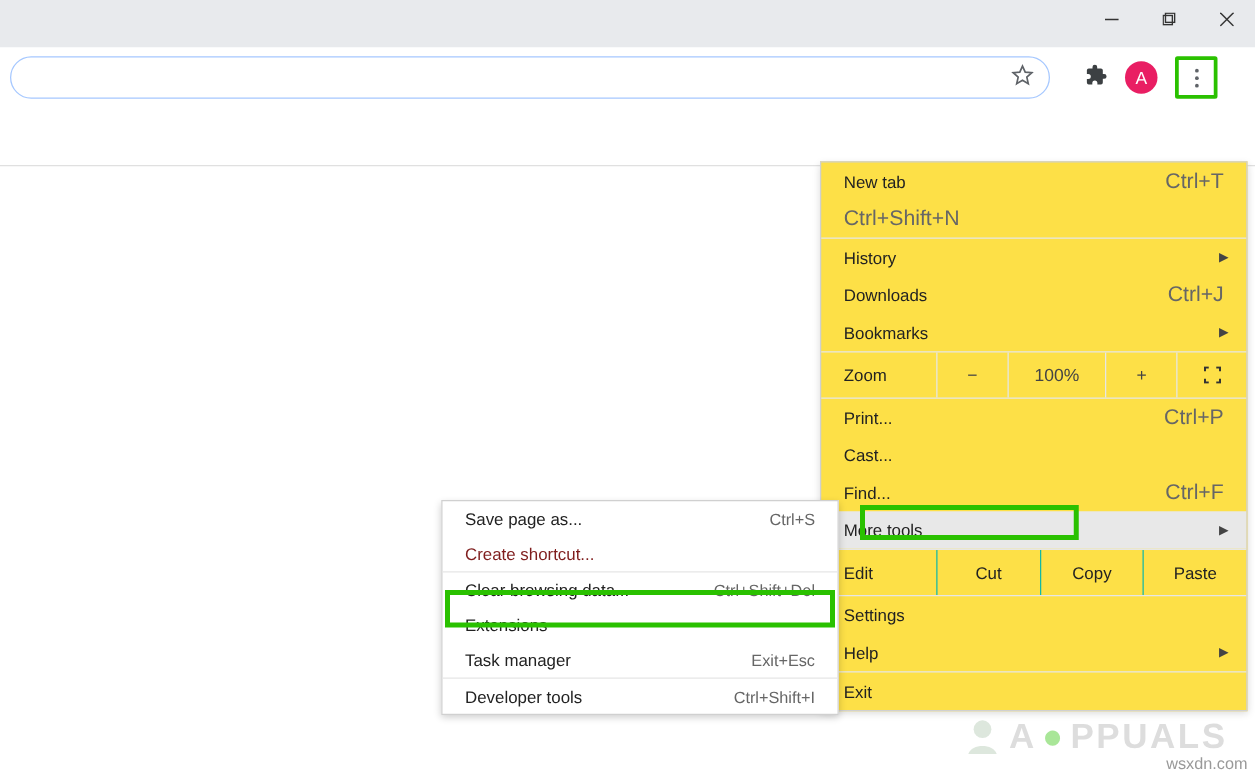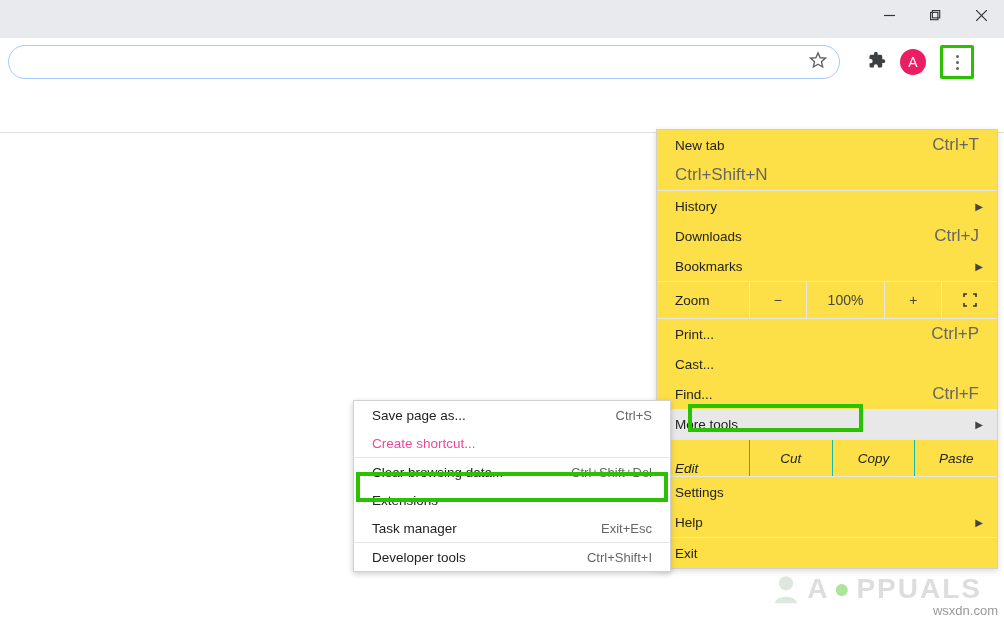--- a/index.html
+++ b/index.html
@@ -28,33 +28,33 @@
     .menu-item .shortcut { color: #666; font-size: 17px; }
     .menu-sep { height: 1px; background: #e6e6e6; }
     .chev { position: absolute; right: 14px; color: #444; font-size: 10px; }
 
     .zoom-row { display: flex; align-items: center; height: 36px; }
     .zoom-row .zlabel { width: 92px; padding-left: 18px; }
     .zoom-row .zcell { flex: 1; text-align: center; color: #444; border-left: 1px solid #e6e6e6; height: 100%; display: flex; align-items: center; justify-content: center; font-size: 14px; }
     .zoom-row .zcell.wide { flex: 1.4; }
     .zoom-row .fs { width: 56px; border-left: 1px solid #e6e6e6; height: 100%; display: flex; align-items: center; justify-content: center; }
 
-    .edit-row { display: flex; align-items: flex-end; height: 36px; font-style: italic; }
+    .edit-row { display: flex; align-items: center; height: 36px; }
     .edit-row .elabel { width: 92px; padding-left: 18px; }
     .edit-row .ecell { flex: 1; text-align: center; border-left: 1px solid #14b8a6; height: 100%; display: flex; align-items: center; justify-content: center; font-size: 13.5px; }
 
     .more-tools-item { background: #e8e8e8; }
     .hl-more { position: absolute; border: 4px solid #2ac100; pointer-events: none; }
 
     
     .submenu { position: absolute; top: 400px; left: 353px; width: 318px; background: #fff; border: 1px solid #d0d0d0; box-shadow: 0 2px 6px rgba(0,0,0,.2); font-size: 13.5px; color: #222; }
     .sub-item { display: flex; align-items: center; height: 28px; padding: 0 18px; }
     .sub-item .label { flex: 1; }
     .sub-item .shortcut { color: #666; font-size: 13px; }
-    .sub-item.disabled { color: #ec4899; }
+    .sub-item.disabled { color: #7f1d1d; }
     .sub-sep { height: 1px; background: #e6e6e6; }
 
     .hl-clear { position: absolute; border: 4px solid #2ac100; pointer-events: none; }
 
     .watermark { position: absolute; right: 22px; bottom: 14px; font-size: 28px; font-weight: 700; color: rgba(120,120,120,.25); letter-spacing: 2px; display: flex; align-items: center; gap: 4px; }
     .wm-dot { color: #2ac100; opacity: .4; }
     .attribution { position: absolute; right: 6px; bottom: 2px; font-size: 13px; color: #999; }
   </style>
 </head>
 <body>

